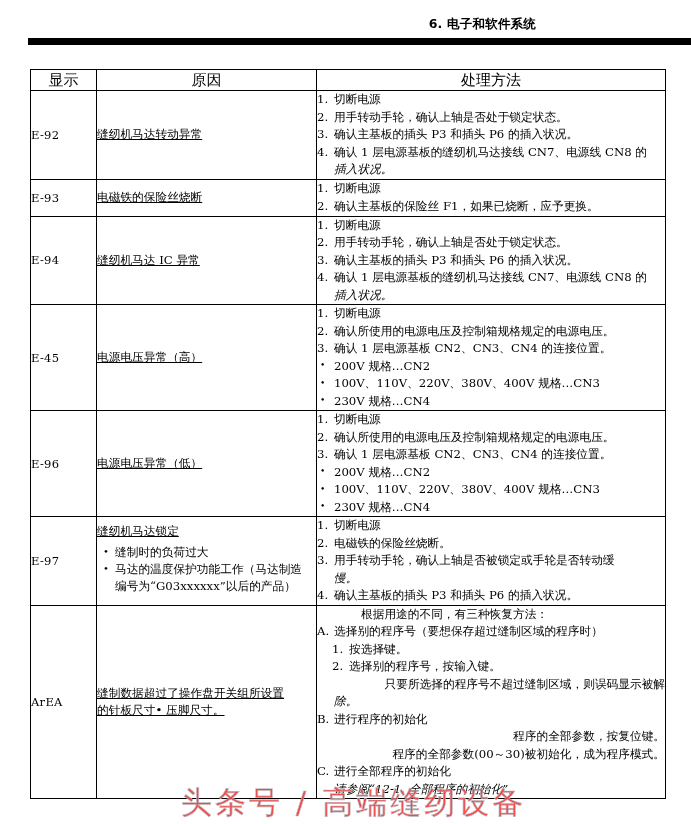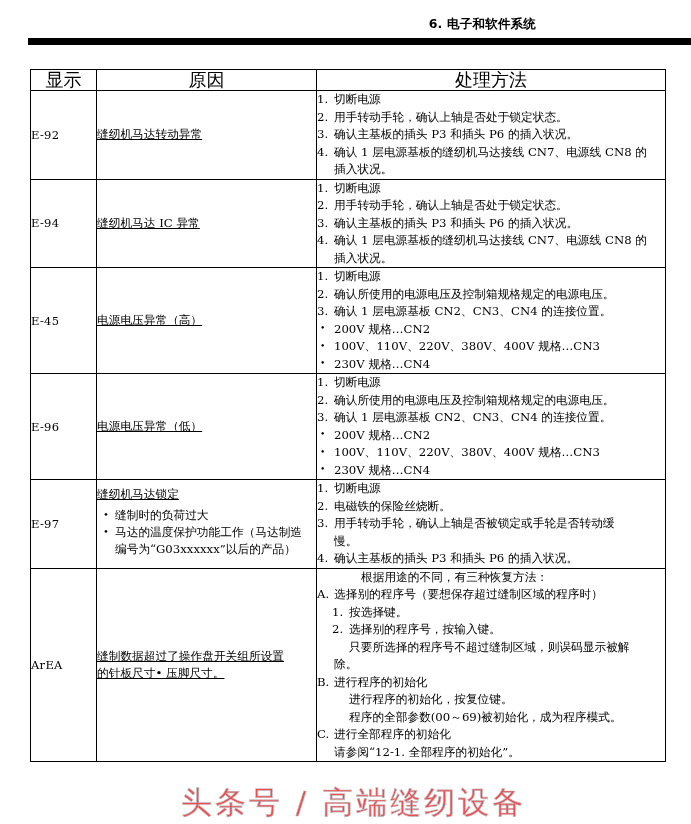--- a/index.html
+++ b/index.html
@@ -59,21 +59,21 @@
     vertical-align: middle;
     font-weight: normal;
   }
   .col-code  { width: 66px; }
   .col-cause { width: 220px; }
   .col-fix   { width: 349px; }
 
   thead td {
     height: 20px;
     text-align: center;
-    font-size: 18px;
+    font-size: 15px;
   }
   .hdr-label {
     display: block;
     line-height: 20px;
   }
 
   td.code-cell {
     font-size: 11.5px;
     font-family: "DejaVu Serif", "Liberation Serif", serif;
     letter-spacing: 0.3px;
@@ -129,33 +129,35 @@
     width: 16px;
     text-align: left;
   }
   .fix-lines li.dot > .marker {
     left: 3px;
     font-size: 9px;
     top: -0.5px;
   }
   .fix-lines li.cont {
     padding-left: 17px;
+    font-style: italic;
   }
   .fix-lines li.plain {
     padding-left: 0;
     margin-left: 44px;
   }
   .fix-lines li.indent1 {
     padding-left: 32px;
   }
   .fix-lines li.indent1 > .marker {
     left: 15px;
   }
   .fix-lines li.indent1cont {
     padding-left: 32px;
+    text-align: right;
   }
 
   
   #watermark {
     position: absolute;
     left: 181px;
     top: 780px;
     width: 505px;
     height: 44px;
     font-family: "DejaVu Sans", "Liberation Sans", sans-serif;
@@ -205,20 +207,32 @@
         <td class="fix-cell">
           <ul class="fix-lines">
             <li class="num"><span class="marker">1.</span><span>切断电源</span></li>
             <li class="num"><span class="marker">2.</span><span>用手转动手轮，确认上轴是否处于锁定状态。</span></li>
             <li class="num"><span class="marker">3.</span><span>确认主基板的插头 P3 和插头 P6 的插入状况。</span></li>
             <li class="num"><span class="marker">4.</span><span>确认 1 层电源基板的缝纫机马达接线 CN7、电源线 CN8 的</span></li>
             <li class="cont"><span>插入状况。</span></li>
           </ul>
         </td>
       </tr>
+      <tr style="height: 37px;">
+        <td class="code-cell"><span>E-93</span></td>
+        <td class="cause-cell">
+          <span class="cause-title">电磁铁的保险丝烧断</span>
+        </td>
+        <td class="fix-cell">
+          <ul class="fix-lines">
+            <li class="num"><span class="marker">1.</span><span>切断电源</span></li>
+            <li class="num"><span class="marker">2.</span><span>确认主基板的保险丝 F1，如果已烧断，应予更换。</span></li>
+          </ul>
+        </td>
+      </tr>
       <tr style="height: 85px;">
         <td class="code-cell"><span>E-94</span></td>
         <td class="cause-cell">
           <span class="cause-title">缝纫机马达 IC 异常</span>
         </td>
         <td class="fix-cell">
           <ul class="fix-lines">
             <li class="num"><span class="marker">1.</span><span>切断电源</span></li>
             <li class="num"><span class="marker">2.</span><span>用手转动手轮，确认上轴是否处于锁定状态。</span></li>
             <li class="num"><span class="marker">3.</span><span>确认主基板的插头 P3 和插头 P6 的插入状况。</span></li>
@@ -285,22 +299,22 @@
         </td>
         <td class="fix-cell">
           <ul class="fix-lines">
             <li class="plain"><span>根据用途的不同，有三种恢复方法：</span></li>
             <li class="num"><span class="marker">A.</span><span>选择别的程序号（要想保存超过缝制区域的程序时）</span></li>
             <li class="indent1"><span class="marker">1.</span><span>按选择键。</span></li>
             <li class="indent1"><span class="marker">2.</span><span>选择别的程序号，按输入键。</span></li>
             <li class="indent1cont"><span>只要所选择的程序号不超过缝制区域，则误码显示被解</span></li>
             <li class="cont"><span>除。</span></li>
             <li class="num"><span class="marker">B.</span><span>进行程序的初始化</span></li>
-            <li class="indent1cont"><span>进行程序的初始化，按复位键。</span></li>
-            <li class="indent1cont"><span>程序的全部参数(00～69)被初始化，成为程序模式。</span></li>
+            <li class="indent1cont"><span>程序的全部参数，按复位键。</span></li>
+            <li class="indent1cont"><span>程序的全部参数(00～30)被初始化，成为程序模式。</span></li>
             <li class="num"><span class="marker">C.</span><span>进行全部程序的初始化</span></li>
             <li class="cont"><span>请参阅“12-1. 全部程序的初始化”。</span></li>
           </ul>
         </td>
       </tr>
     </tbody>
 </table>
 
 <div id="watermark">头条号 / 高端缝纫设备</div>
 

